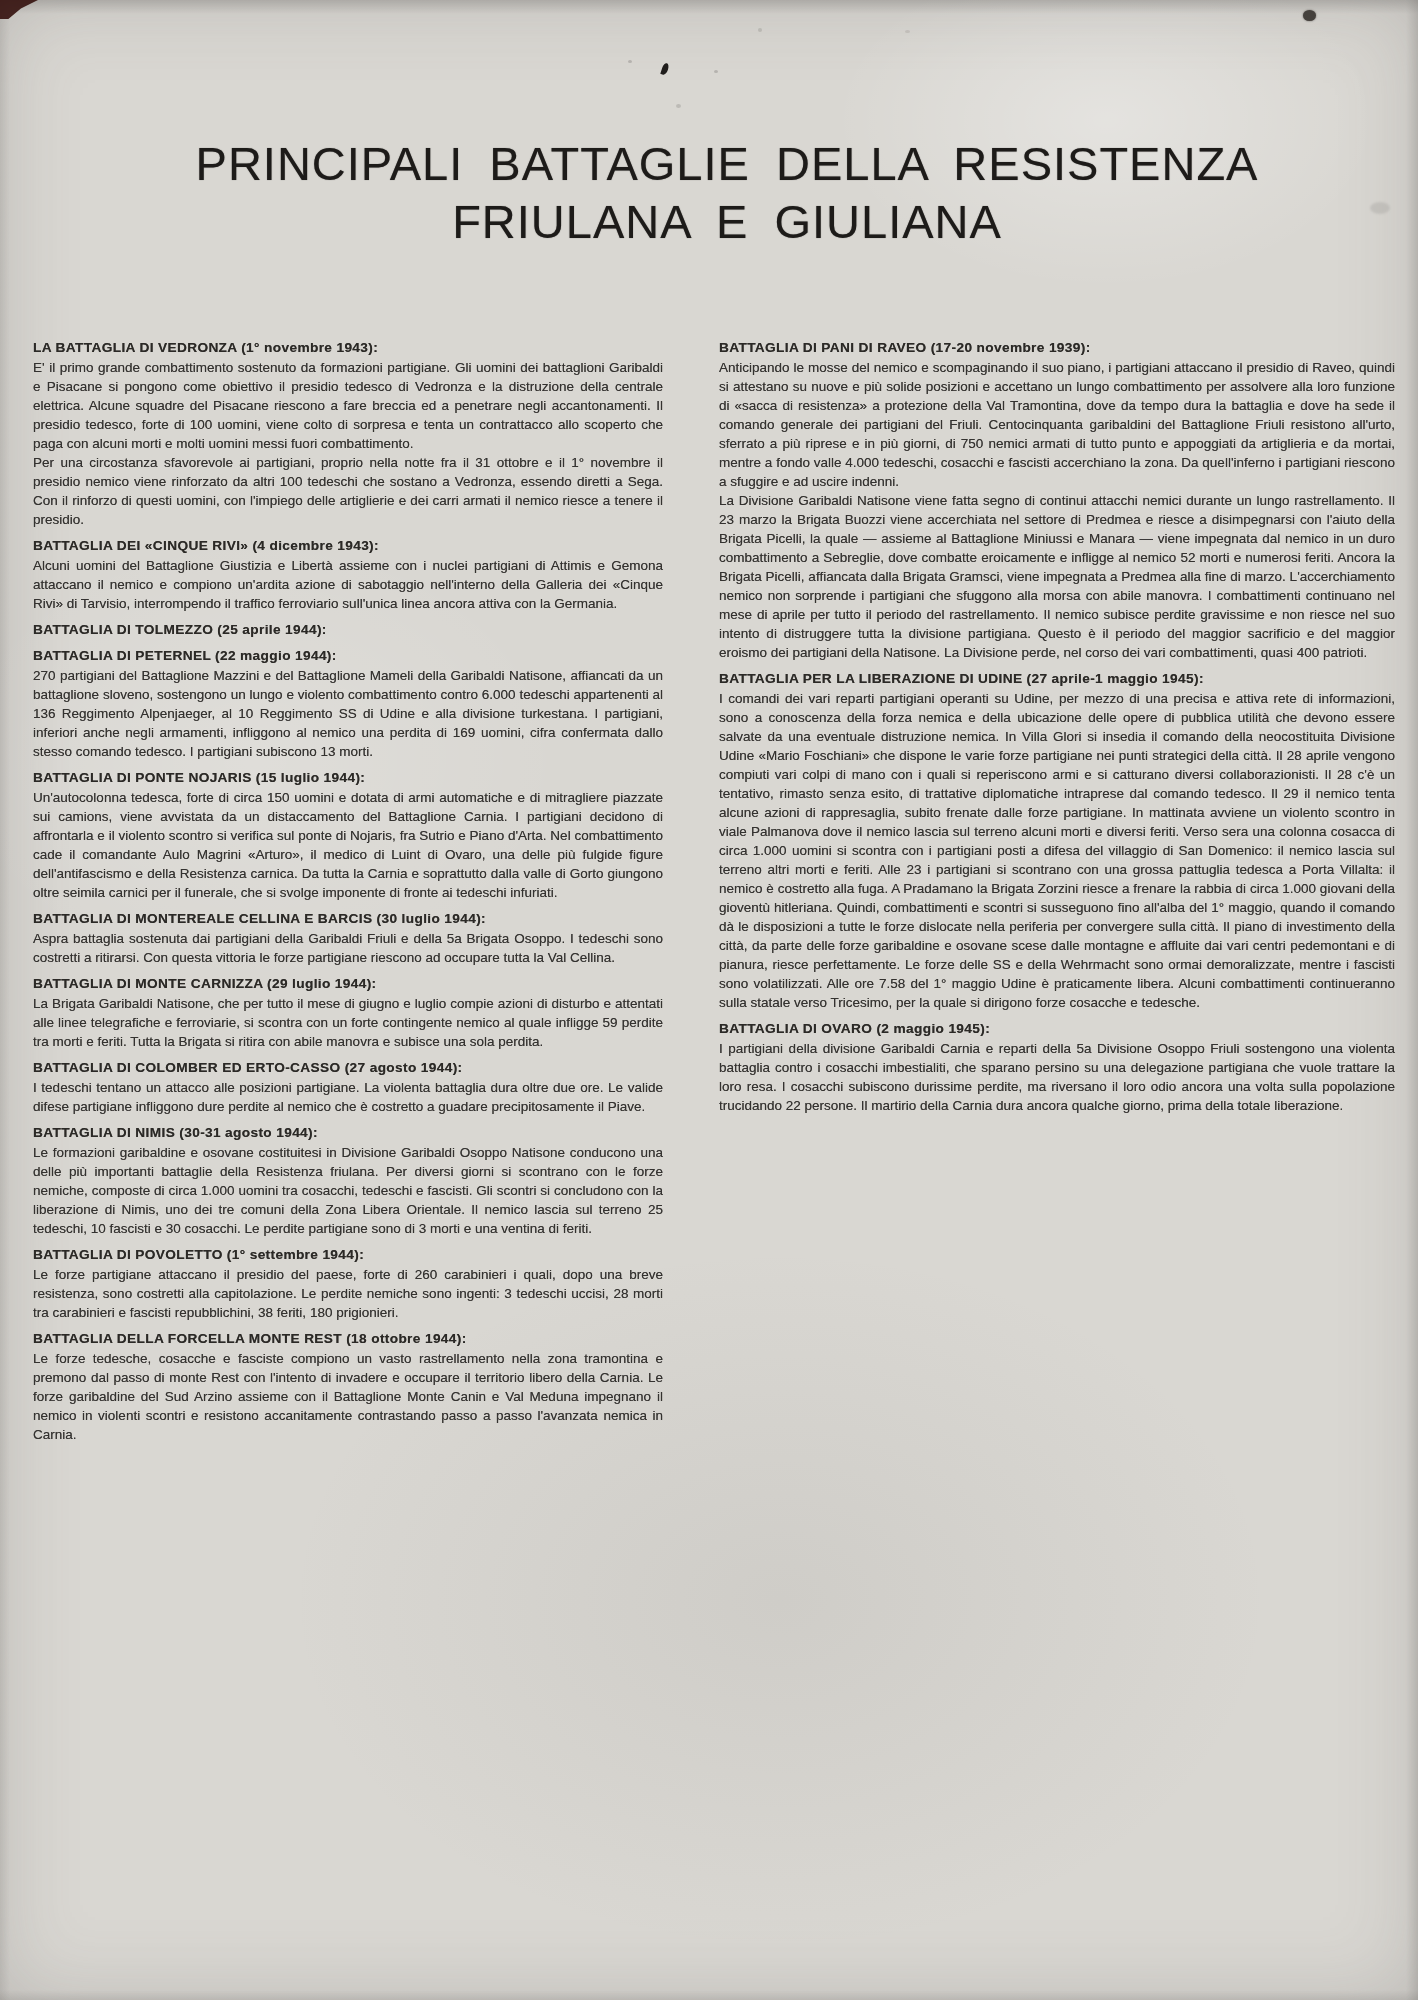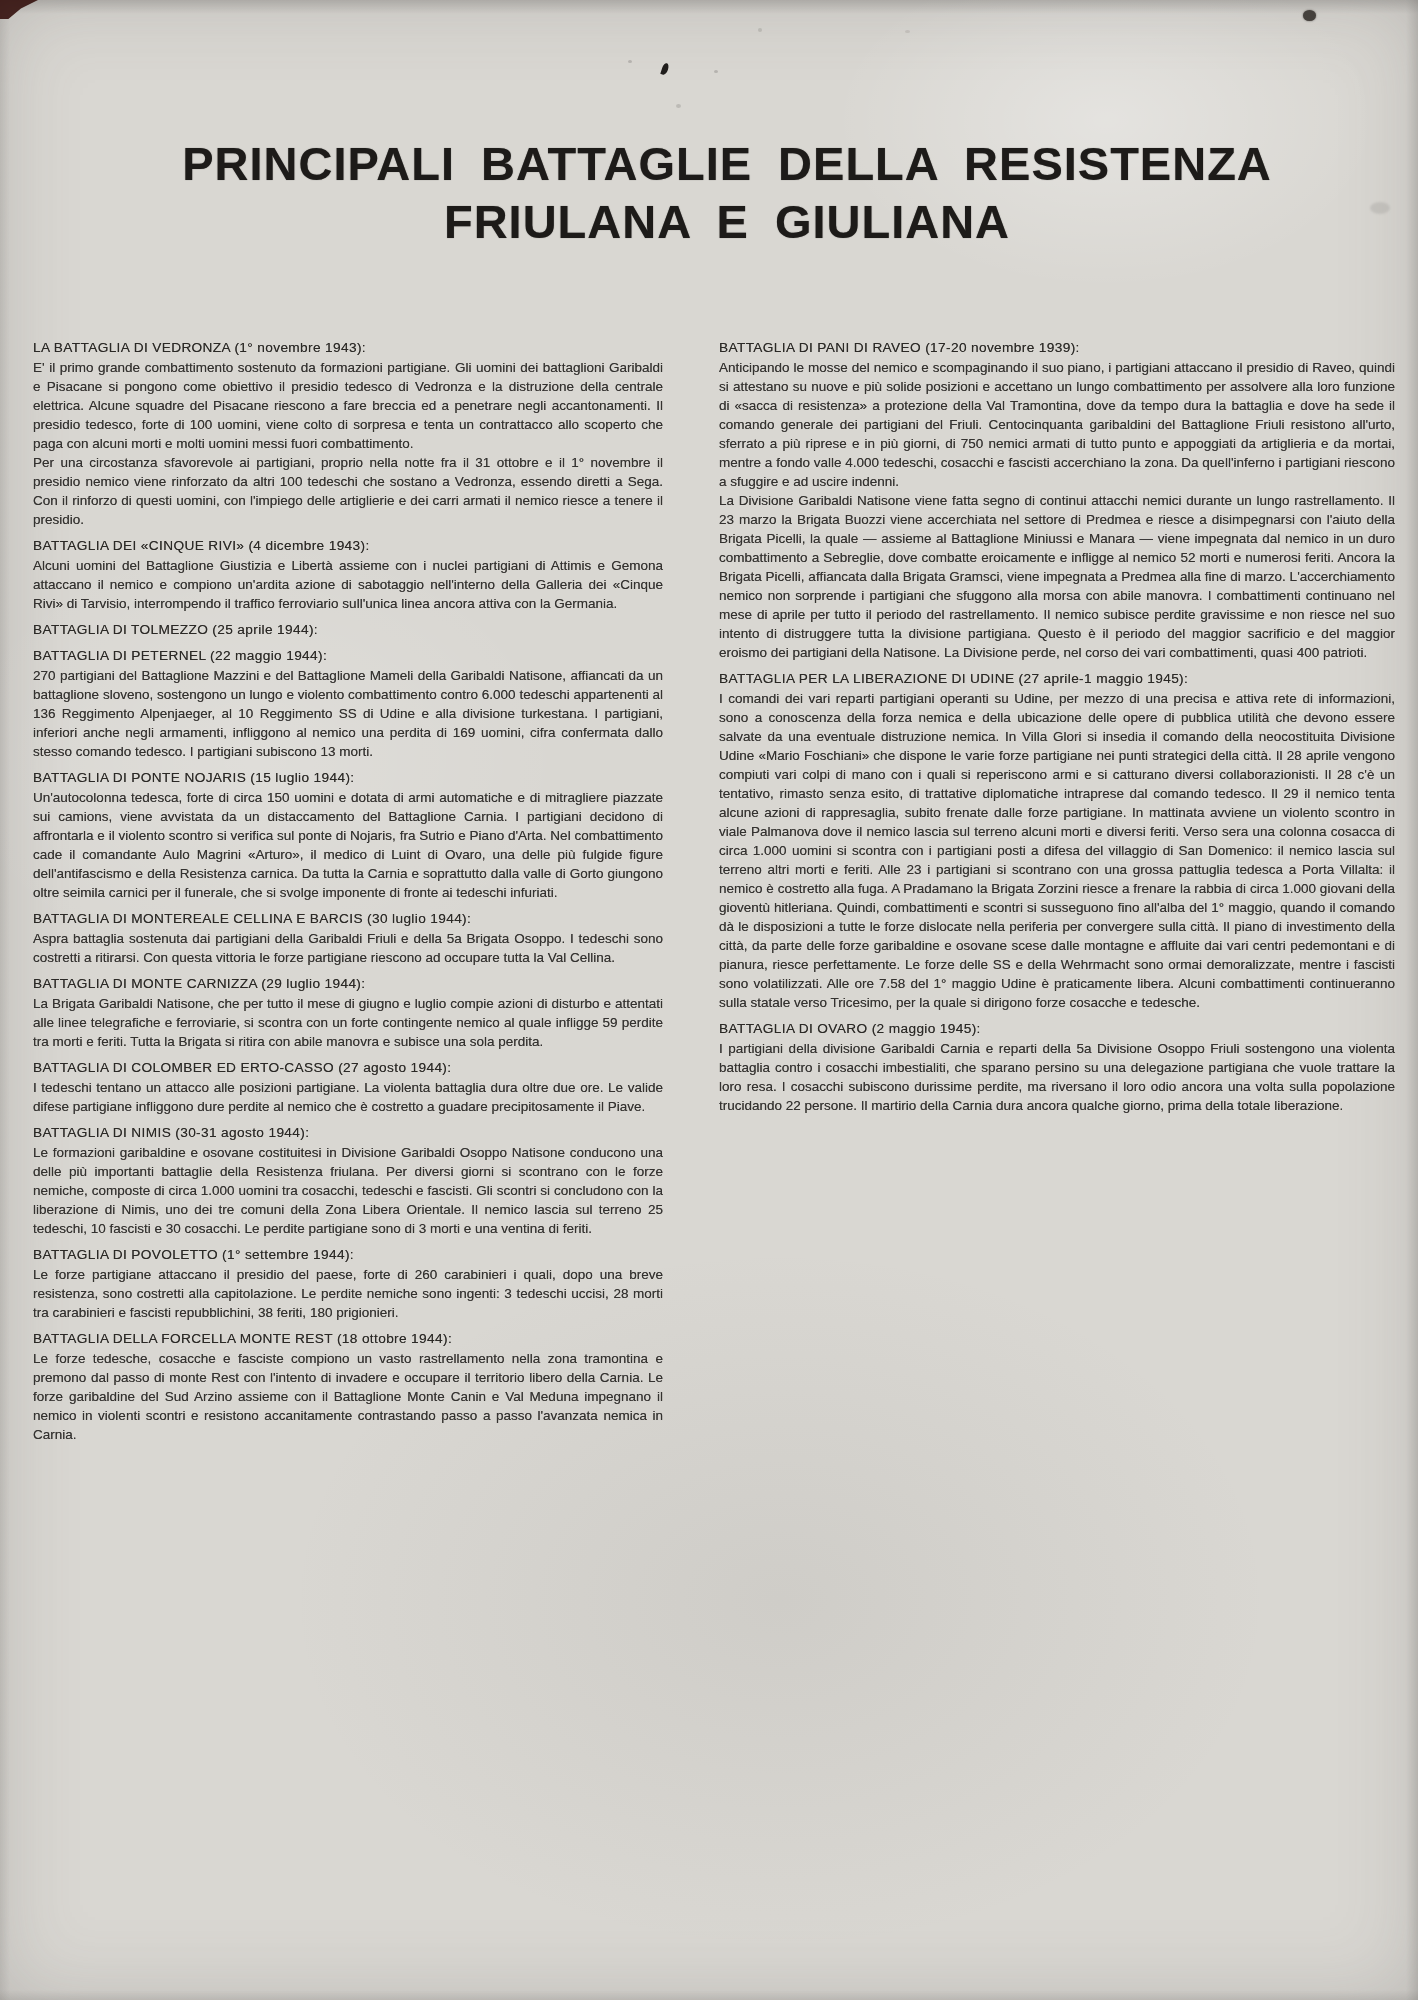--- a/index.html
+++ b/index.html
@@ -16,21 +16,21 @@
       radial-gradient(ellipse 420px 260px at 78% 6%, rgba(255,255,255,.30), rgba(255,255,255,0) 65%),
       radial-gradient(ellipse 520px 380px at 18% 38%, rgba(255,255,255,.16), rgba(255,255,255,0) 60%),
       radial-gradient(ellipse 700px 500px at 55% 80%, rgba(118,116,112,.10), rgba(118,116,112,0) 70%);
     box-shadow: inset 0 0 80px rgba(86,84,80,.22);
     overflow:hidden;
     font-family:"Liberation Sans","DejaVu Sans",sans-serif;
   }
   .title{
     position:absolute;top:104px;left:0;right:0;
     text-align:center;
-    font-weight:bold;
+    font-weight:normal;
     font-size:47px;
     line-height:58px;
     letter-spacing:1px;
     word-spacing:12px;
     color:#1d1b19;
     text-shadow:0 0 1px rgba(30,28,26,.55);
     padding-left:36px;
   }
   .columns{position:absolute;top:338px;left:0;right:0;}
   .col{
@@ -38,21 +38,21 @@
     text-align:justify;
     font-size:13.5px;
     line-height:19px;
     color:#343230;
     text-shadow:0 0 .6px rgba(52,50,48,.65);
   }
   .col-left{left:33px;width:630px;}
   .col-right{left:719px;width:676px;}
   .battle h2{
     font-size:13.7px;
-    font-weight:400;
+    font-weight:700;
     letter-spacing:.35px;
     margin:7px 0 1px 0;
     color:#2b2926;
     text-align:left;
   }
   .battle:first-child h2{margin-top:0;}
   .battle p{margin:0;}
   
   .corner-mark{
     position:absolute;top:0;left:0;width:38px;height:19px;

